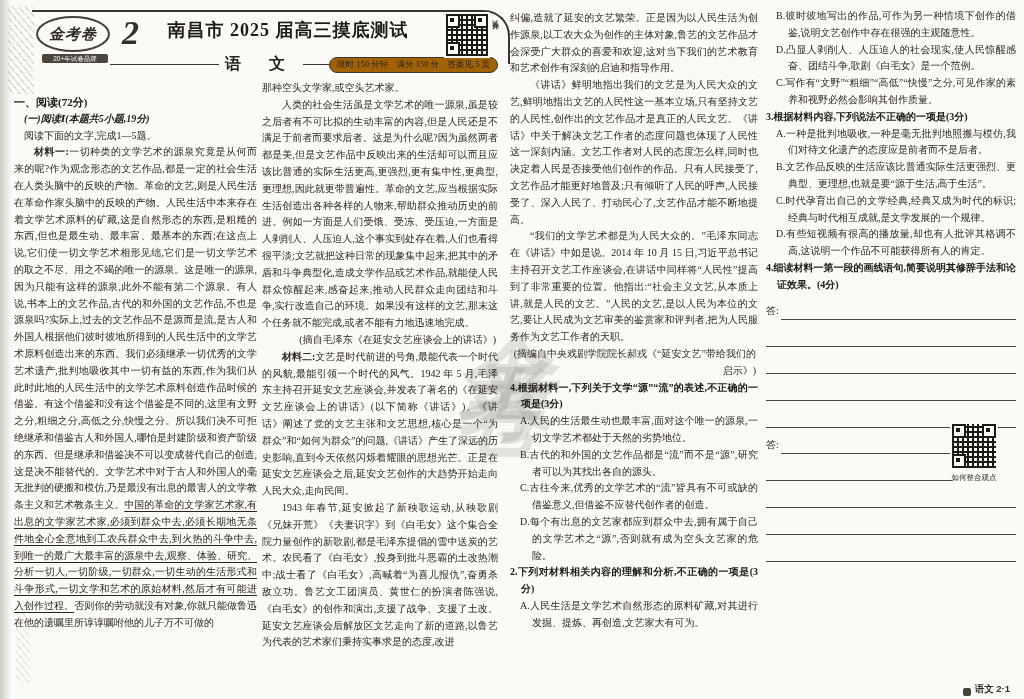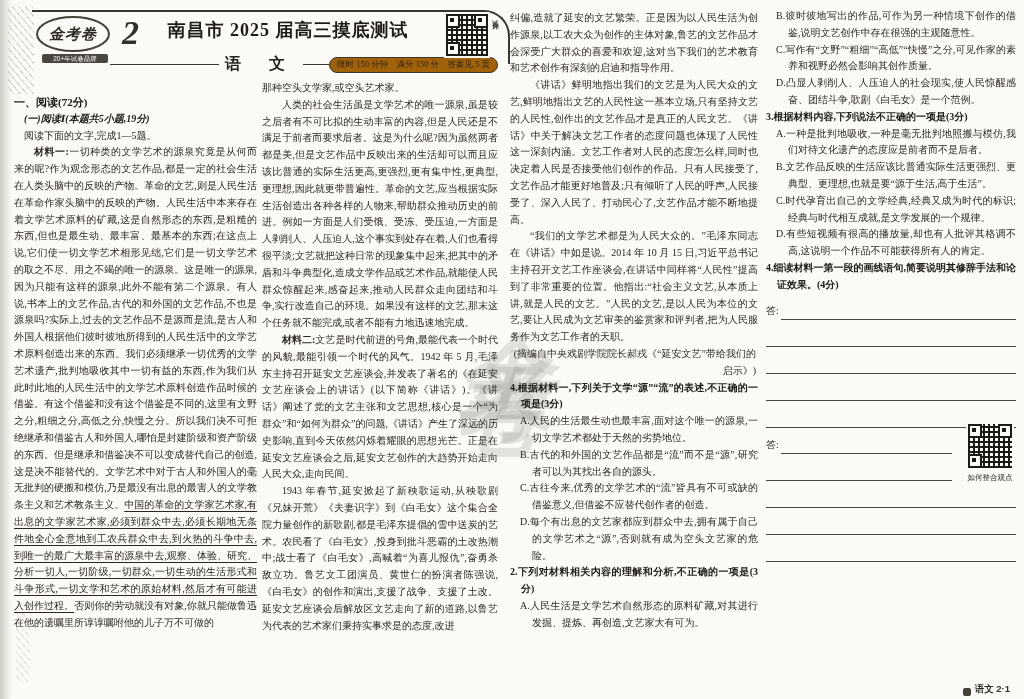--- a/index.html
+++ b/index.html
@@ -76,21 +76,21 @@
   .option{padding-left:2.2em;text-indent:-1.2em;}
 
   
   .ans-first{display:flex;align-items:flex-end;height:26px;}
   .ans-label{flex:none;padding-right:2px;}
   .ans-line{flex:1;border-bottom:1px solid #4a463f;height:24px;}
   .ans-row{height:27px;}
   .ans-row .ans-line{display:block;height:26px;}
   .short-wrap{padding-right:64px;}
   .q5-block{position:relative;}
-  .q5-qr{position:absolute;right:0;top:-4px;width:52px;text-align:center;}
+  .q5-qr{position:absolute;right:16px;top:-4px;width:52px;text-align:center;}
 
   .footer{position:absolute;right:14px;bottom:3px;display:flex;align-items:flex-end;
     font-size:9.5px;font-weight:700;color:#33302c;font-family:"Liberation Sans",sans-serif;}
   .footer .mark{width:8px;height:8px;background:#45413b;border-radius:2px;margin-right:4px;}
 </style>
 </head>
 <body>
 
 <div class="page">
 
@@ -135,42 +135,43 @@
   <div class="col col1">
     <p class="sec">一、阅读(72分)</p>
     <p class="subsec indent1">(一)阅读Ⅰ(本题共5小题,19分)</p>
     <p class="indent1">阅读下面的文字,完成1—5题。</p>
     <p class="indent"><span class="lead">材料一:</span><span>一切种类的文学艺术的源泉究竟是从何而来的呢?作为观念形态的文艺作品,都是一定的社会生活在人类头脑中的反映的产物。革命的文艺,则是人民生活在革命作家头脑中的反映的产物。人民生活中本来存在着文学艺术原料的矿藏,这是自然形态的东西,是粗糙的东西,但也是最生动、最丰富、最基本的东西;在这点上说,它们使一切文学艺术相形见绌,它们是一切文学艺术的取之不尽、用之不竭的唯一的源泉。这是唯一的源泉,因为只能有这样的源泉,此外不能有第二个源泉。有人说,书本上的文艺作品,古代的和外国的文艺作品,不也是源泉吗?实际上,过去的文艺作品不是源而是流,是古人和外国人根据他们彼时彼地所得到的人民生活中的文学艺术原料创造出来的东西。我们必须继承一切优秀的文学艺术遗产,批判地吸收其中一切有益的东西,作为我们从此时此地的人民生活中的文学艺术原料创造作品时候的借鉴。有这个借鉴和没有这个借鉴是不同的,这里有文野之分,粗细之分,高低之分,快慢之分。所以我们决不可拒绝继承和借鉴古人和外国人,哪怕是封建阶级和资产阶级的东西。但是继承和借鉴决不可以变成替代自己的创造,这是决不能替代的。文学艺术中对于古人和外国人的毫无批判的硬搬和模仿,乃是最没有出息的最害人的文学教条主义和艺术教条主义。</span><span class="ul-seg">中国的革命的文学家艺术家,有出息的文学家艺术家,必须到群众中去,必须长期地无条件地全心全意地到工农兵群众中去,到火热的斗争中去,到唯一的最广大最丰富的源泉中去,观察、体验、研究、分析一切人,一切阶级,一切群众,一切生动的生活形式和斗争形式,一切文学和艺术的原始材料,然后才有可能进入创作过程。</span><span>否则你的劳动就没有对象,你就只能做鲁迅在他的遗嘱里所谆谆嘱咐他的儿子万不可做的</span></p>
   </div>
 
   <div class="col col2">
     <p>那种空头文学家,或空头艺术家。</p>
     <p class="indent">人类的社会生活虽是文学艺术的唯一源泉,虽是较之后者有不可比拟的生动丰富的内容,但是人民还是不满足于前者而要求后者。这是为什么呢?因为虽然两者都是美,但是文艺作品中反映出来的生活却可以而且应该比普通的实际生活更高,更强烈,更有集中性,更典型,更理想,因此就更带普遍性。革命的文艺,应当根据实际生活创造出各种各样的人物来,帮助群众推动历史的前进。例如一方面是人们受饿、受冻、受压迫,一方面是人剥削人、人压迫人,这个事实到处存在着,人们也看得很平淡;文艺就把这种日常的现象集中起来,把其中的矛盾和斗争典型化,造成文学作品或艺术作品,就能使人民群众惊醒起来,感奋起来,推动人民群众走向团结和斗争,实行改造自己的环境。如果没有这样的文艺,那末这个任务就不能完成,或者不能有力地迅速地完成。</p>
+    <p class="cite">(摘自毛泽东《在延安文艺座谈会上的讲话》)</p>
     <p class="indent"><span class="lead">材料二:</span><span>文艺是时代前进的号角,最能代表一个时代的风貌,最能引领一个时代的风气。1942 年 5 月,毛泽东主持召开延安文艺座谈会,并发表了著名的《在延安文艺座谈会上的讲话》(以下简称《讲话》)。《讲话》阐述了党的文艺主张和文艺思想,核心是一个“为群众”和“如何为群众”的问题,《讲话》产生了深远的历史影响,直到今天依然闪烁着耀眼的思想光芒。正是在延安文艺座谈会之后,延安文艺创作的大趋势开始走向人民大众,走向民间。</span></p>
     <p class="indent">1943 年春节,延安掀起了新秧歌运动,从秧歌剧《兄妹开荒》《夫妻识字》到《白毛女》这个集合全院力量创作的新歌剧,都是毛泽东提倡的雪中送炭的艺术。农民看了《白毛女》,投身到批斗恶霸的土改热潮中;战士看了《白毛女》,高喊着“为喜儿报仇”,奋勇杀敌立功。鲁艺文工团演员、黄世仁的扮演者陈强说,《白毛女》的创作和演出,支援了战争、支援了土改。延安文艺座谈会后解放区文艺走向了新的道路,以鲁艺为代表的艺术家们秉持实事求是的态度,改进</p>
   </div>
 
   <div class="col col3">
     <p>纠偏,造就了延安的文艺繁荣。正是因为以人民生活为创作源泉,以工农大众为创作的主体对象,鲁艺的文艺作品才会深受广大群众的喜爱和欢迎,这对当下我们的艺术教育和艺术创作有深刻的启迪和指导作用。</p>
     <p class="indent">《讲话》鲜明地指出我们的文艺是为人民大众的文艺,鲜明地指出文艺的人民性这一基本立场,只有坚持文艺的人民性,创作出的文艺作品才是真正的人民文艺。《讲话》中关于解决文艺工作者的态度问题也体现了人民性这一深刻内涵。文艺工作者对人民的态度怎么样,同时也决定着人民是否接受他们创作的作品。只有人民接受了,文艺作品才能更好地普及;只有倾听了人民的呼声,人民接受了、深入人民了、打动民心了,文艺作品才能不断地提高。</p>
     <p class="indent">“我们的文学艺术都是为人民大众的。”毛泽东同志在《讲话》中如是说。2014 年 10 月 15 日,习近平总书记主持召开文艺工作座谈会,在讲话中同样将“人民性”提高到了非常重要的位置。他指出:“社会主义文艺,从本质上讲,就是人民的文艺。”人民的文艺,是以人民为本位的文艺,要让人民成为文艺审美的鉴赏家和评判者,把为人民服务作为文艺工作者的天职。</p>
     <p class="cite">(摘编自中央戏剧学院院长郝戎《“延安文艺”带给我们的启示》)</p>
     <p class="stem">4.根据材料一,下列关于文学“源”“流”的表述,不正确的一项是(3分)</p>
     <p class="option">A.人民的生活最生动也最丰富,面对这个唯一的源泉,一切文学艺术都处于天然的劣势地位。</p>
     <p class="option">B.古代的和外国的文艺作品都是“流”而不是“源”,研究者可以为其找出各自的源头。</p>
     <p class="option">C.古往今来,优秀的文学艺术的“流”皆具有不可或缺的借鉴意义,但借鉴不应替代创作者的创造。</p>
     <p class="option">D.每个有出息的文艺家都应到群众中去,拥有属于自己的文学艺术之“源”,否则就有成为空头文艺家的危险。</p>
     <p class="stem">2.下列对材料相关内容的理解和分析,不正确的一项是(3分)</p>
     <p class="option">A.人民生活是文学艺术自然形态的原料矿藏,对其进行发掘、提炼、再创造,文艺家大有可为。</p>
   </div>
 
   <div class="col col4">
     <p class="option">B.彼时彼地写出的作品,可作为另一种情境下创作的借鉴,说明文艺创作中存在很强的主观随意性。</p>
+    <p class="option">D.凸显人剥削人、人压迫人的社会现实,使人民惊醒感奋、团结斗争,歌剧《白毛女》是一个范例。</p>
     <p class="option">C.写作有“文野”“粗细”“高低”“快慢”之分,可见作家的素养和视野必然会影响其创作质量。</p>
-    <p class="option">D.凸显人剥削人、人压迫人的社会现实,使人民惊醒感奋、团结斗争,歌剧《白毛女》是一个范例。</p>
     <p class="stem">3.根据材料内容,下列说法不正确的一项是(3分)</p>
     <p class="option">A.一种是批判地吸收,一种是毫无批判地照搬与模仿,我们对待文化遗产的态度应是前者而不是后者。</p>
     <p class="option">B.文艺作品反映的生活应该比普通实际生活更强烈、更典型、更理想,也就是要“源于生活,高于生活”。</p>
     <p class="option">C.时代孕育出自己的文学经典,经典又成为时代的标识;经典与时代相互成就,是文学发展的一个规律。</p>
     <p class="option">D.有些短视频有很高的播放量,却也有人批评其格调不高,这说明一个作品不可能获得所有人的肯定。</p>
     <p class="stem">4.细读材料一第一段的画线语句,简要说明其修辞手法和论证效果。(4分)</p>
     <div class="answer-block">
       <div class="ans-first">
           <span class="ans-label">答:</span>
           <span class="ans-line"></span>

